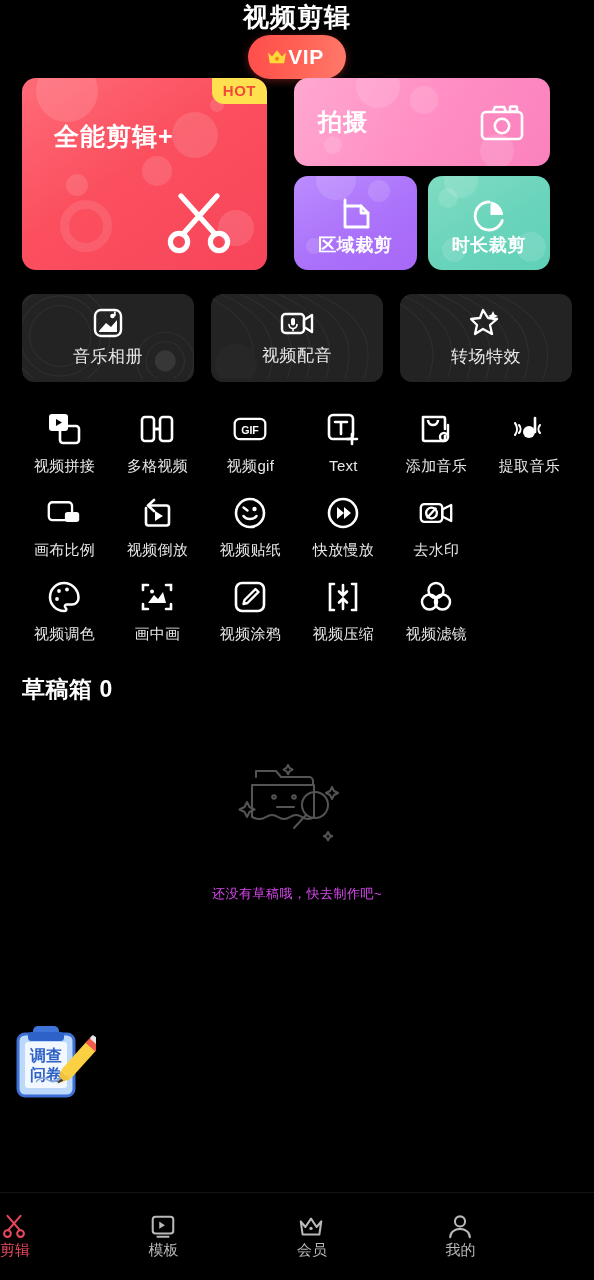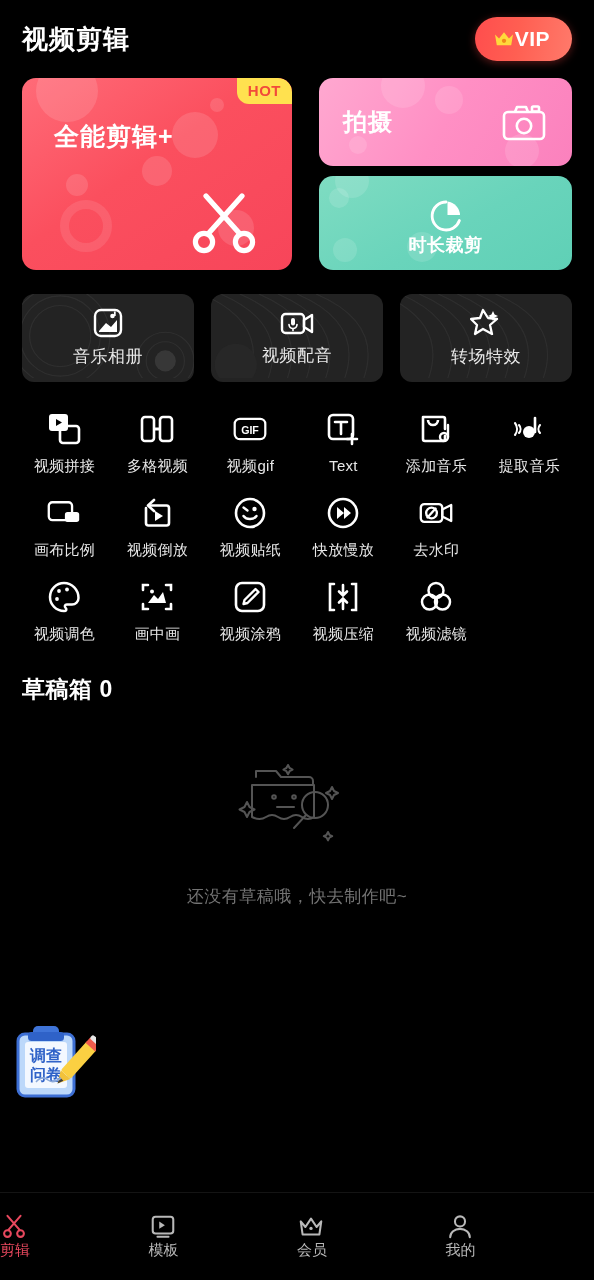--- a/index.html
+++ b/index.html
@@ -4,34 +4,34 @@
 <style>
   * { margin:0; padding:0; box-sizing:border-box; }
   html,body { background:#000; }
   body {
     width:594px; height:1280px; position:relative; overflow:hidden;
     font-family:"Liberation Sans","DejaVu Sans",sans-serif;
     color:#fff; -webkit-font-smoothing:antialiased;
   }
 
   
-  .header { height:78px; display:flex; align-items:center; justify-content:space-between; padding:0 22px; }
+  .header { height:78px; display:flex; align-items:center; justify-content:space-between; padding:0 22px;flex-direction:column; }
   .app-title { font-size:26px; font-weight:700; letter-spacing:1px; color:#fff; }
   .vip-badge {
     display:flex; align-items:center; 
     background:linear-gradient(100deg,#ff4d4d 0%,#ff5f52 45%,#ff7a6b 100%);
     border-radius:22px; padding:10px 22px 10px 18px; box-shadow:0 2px 8px rgba(255,70,70,.35);
   }
   .vip-badge .crown { width:22px; height:18px; display:block; }
   .vip-text { font-size:21px; font-weight:600; color:#fff; letter-spacing:.5px; }
 
   
   .hero-row { display:flex; gap:0; padding:0 22px; height:200px; }
   .hero-card {
-    position:relative; width:270px; height:192px; border-radius:14px; overflow:hidden;
+    position:relative; width:245px; height:192px; border-radius:14px; overflow:hidden;
     background:linear-gradient(145deg,#ff6b78 0%,#fb4f5e 45%,#f7455a 100%);
     flex:none;
   }
   .right-col { margin-left:27px; width:256px; display:flex; flex-direction:column; gap:10px; }
   .shoot-card {
     position:relative; height:88px; border-radius:14px; overflow:hidden;
     background:linear-gradient(120deg,#ffa8d0 0%,#ff8fc4 50%,#fb81bd 100%);
     display:flex; align-items:center; justify-content:space-between; padding:0 26px 0 24px;
   }
   .small-row { display:flex; gap:11px; height:94px; }
@@ -66,21 +66,21 @@
 
   
   .grid { padding:22px 18px 0; }
   .grid-row { display:flex; margin-bottom:12px; }
   .grid-cell { width:16.666%; display:flex; flex-direction:column; align-items:center; gap:11px; padding-top:8px; }
   .grid-cell .lb { font-size:15px; color:#e8e8e8; letter-spacing:.3px; white-space:nowrap; }
 
   
   .drafts-title { font-size:23px; font-weight:700; padding:18px 22px 0; letter-spacing:.5px; }
   .empty { display:flex; flex-direction:column; align-items:center; padding-top:42px; }
-  .empty-text { margin-top:28px; font-size:17px; color:#737373; letter-spacing:.5px; }
+  .empty-text { margin-top:28px; font-size:13px; color:#d946ef; letter-spacing:.5px; }
 
   
   .survey { position:absolute; left:12px; top:1020px; width:84px; height:84px; }
 
   
   .nav { position:absolute; left:0; right:0; bottom:0; height:88px; display:flex;
          border-top:1px solid #141414; background:#000; }
   .nav-item { flex:1; display:flex; flex-direction:column; align-items:flex-start; justify-content:center; }
   .nav-item .lb { font-size:15px; color:#b9b9b9; }
   .nav-item.active .lb { color:#e8485e; }
@@ -138,20 +138,35 @@
           <rect x="2" y="9" width="40" height="27" rx="4"></rect>
           <path d="M13 9 L15 4 H24 L26 9"></path>
           <circle cx="22" cy="23" r="7.2"></circle>
           <rect x="30" y="3.5" width="7" height="5" rx="1.2"></rect>
         </g>
       </svg>
     </div>
 
     <div class="small-row">
 
+      <div class="small-card purple">
+        <div class="bubbles">
+          <div class="bub" style="width:40px;height:40px;left:22px;top:-16px;"></div>
+          <div class="bub" style="width:22px;height:22px;left:74px;top:4px;"></div>
+          <div class="bub" style="width:16px;height:16px;left:12px;top:62px;"></div>
+        </div>
+        <svg class="small-icon" width="40" height="40" viewBox="0 0 40 40">
+          <g fill="none" stroke="#fff" stroke-width="2.8" stroke-linejoin="round" stroke-linecap="round">
+            <path d="M10 4 V31 H33"></path>
+            <path d="M10 10 H26 L33 17 V31"></path>
+            <path d="M26 10 V17 H33"></path>
+          </g>
+        </svg>
+        <div class="small-label">区域裁剪</div>
+      </div>
 
       <div class="small-card teal">
         <div class="bubbles">
           <div class="bub" style="width:34px;height:34px;left:16px;top:-12px;"></div>
           <div class="bub" style="width:20px;height:20px;left:10px;top:12px;"></div>
           <div class="bub" style="width:24px;height:24px;left:14px;top:62px;"></div>
           <div class="bub" style="width:30px;height:30px;left:88px;top:56px;"></div>
         </div>
         <svg class="small-icon" width="40" height="40" viewBox="0 0 40 40">
           <g fill="none" stroke="#fff" stroke-width="2.8" stroke-linecap="round">

